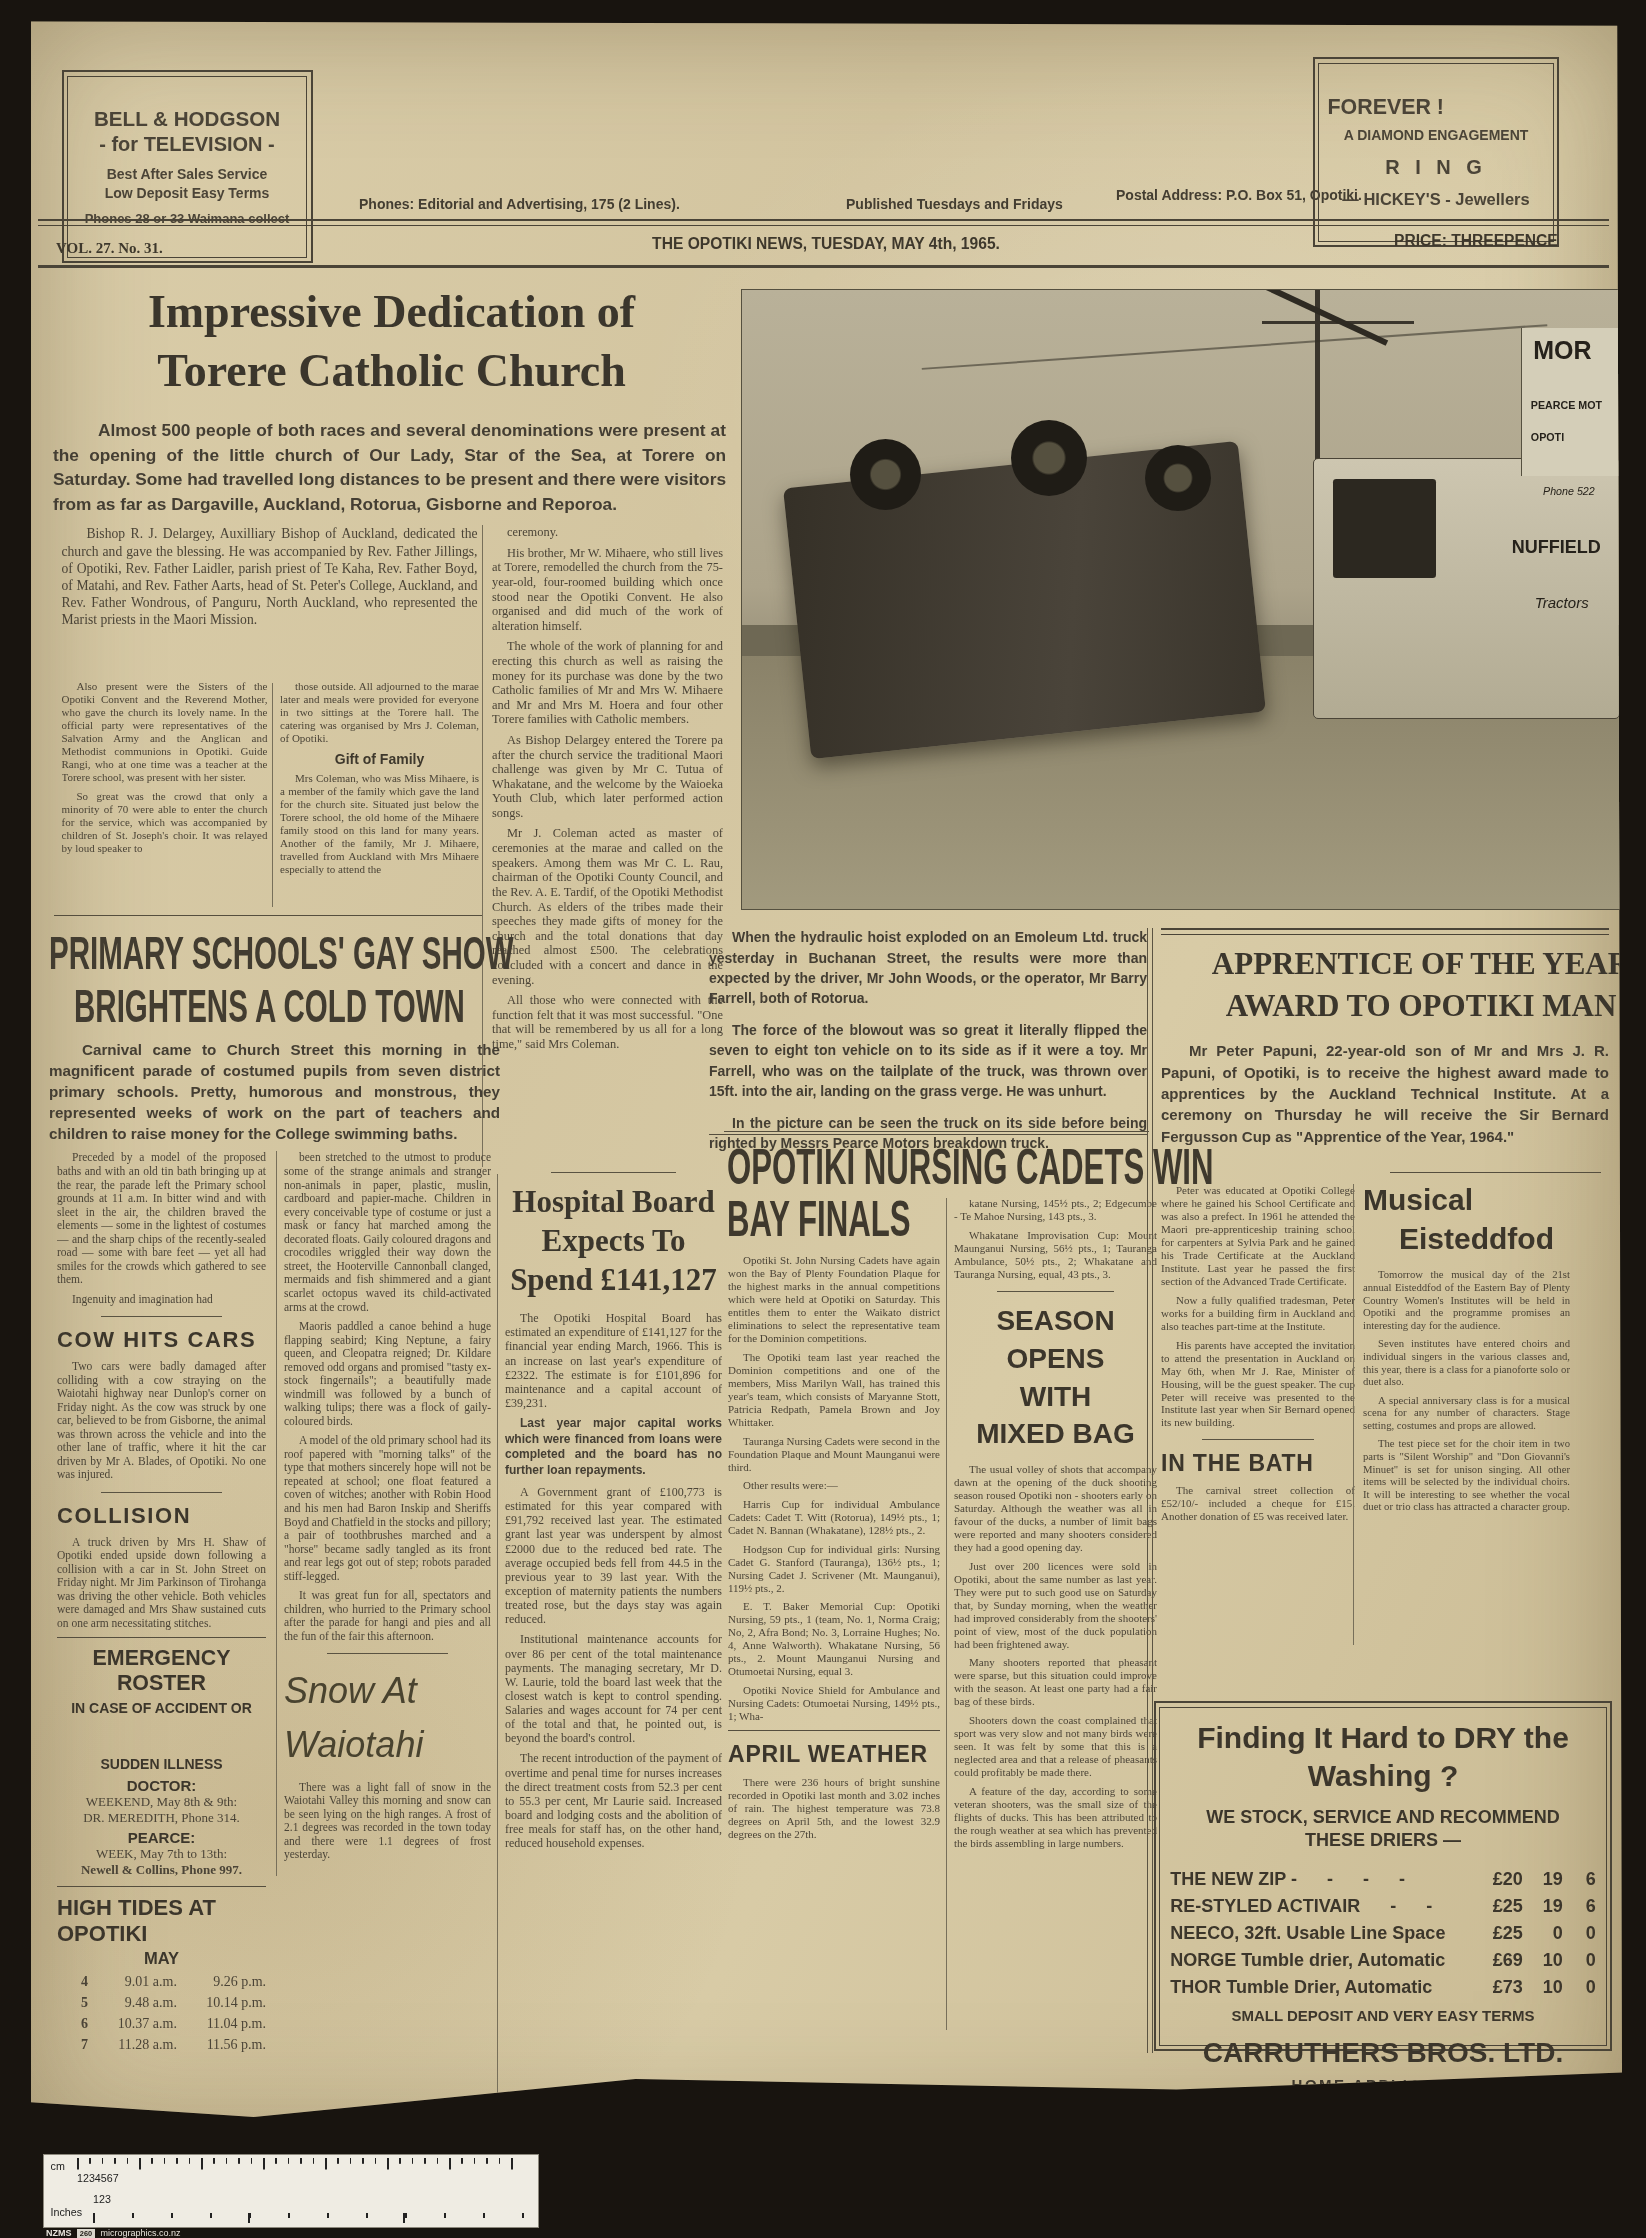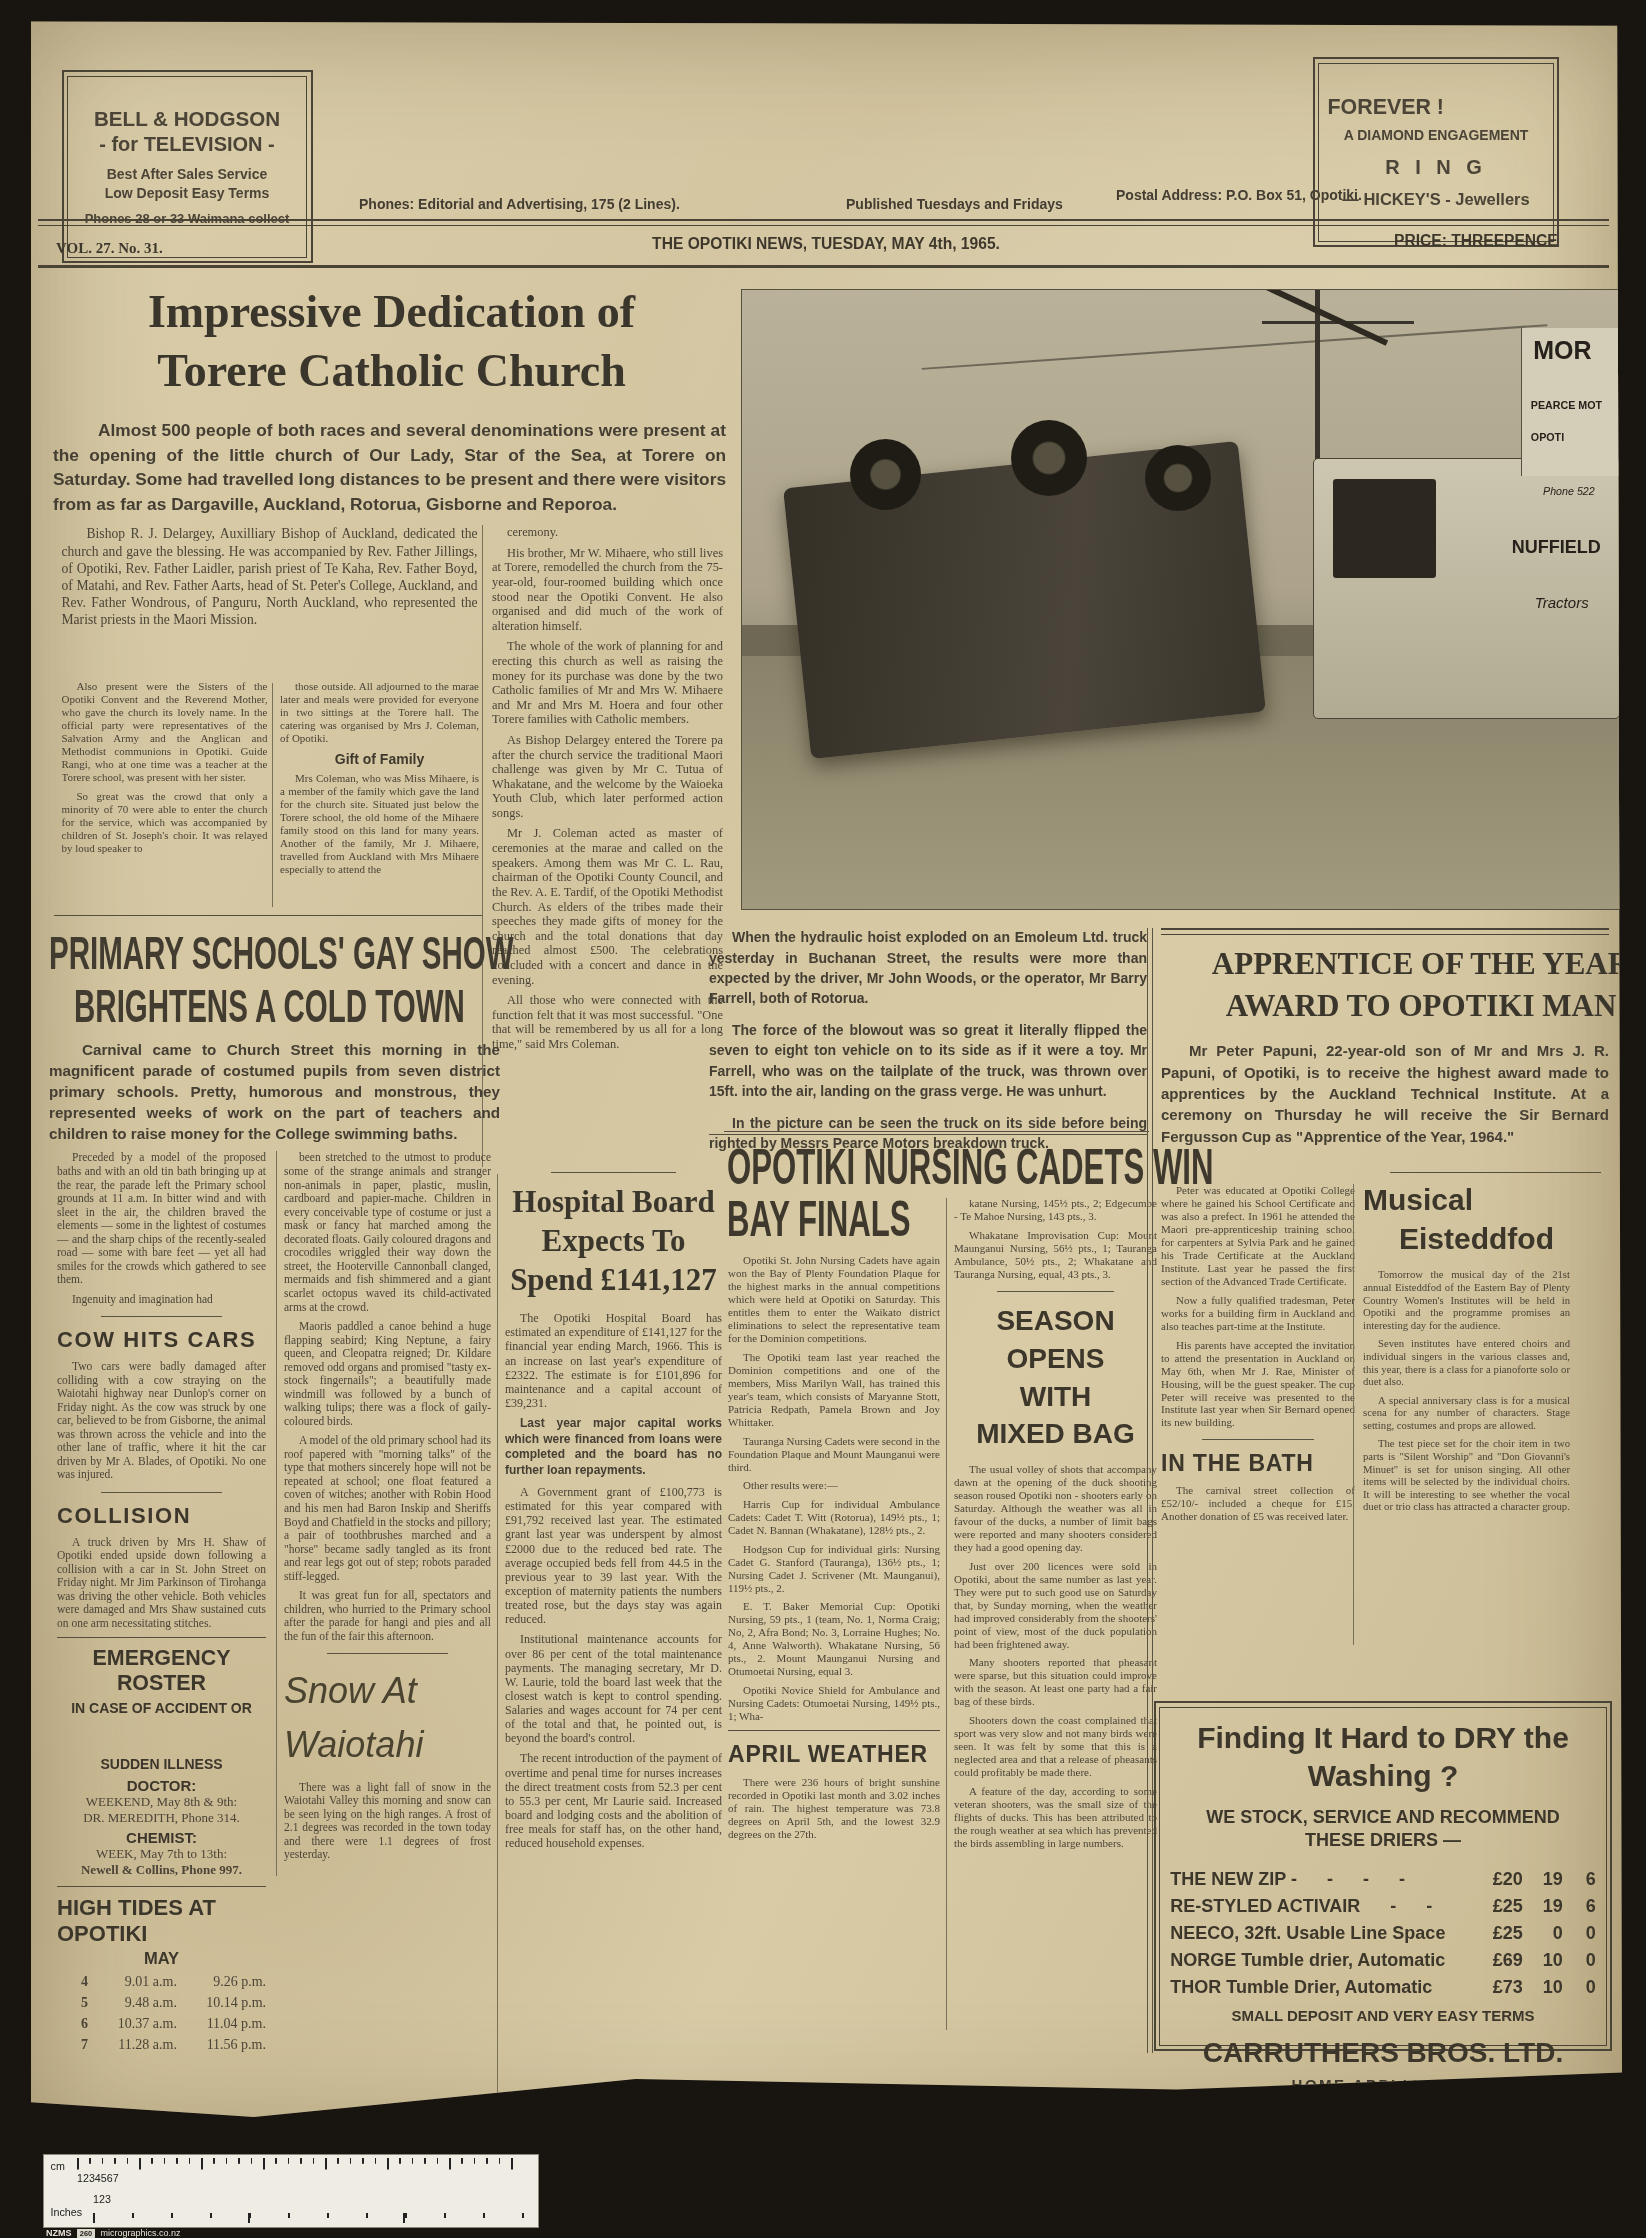--- a/index.html
+++ b/index.html
@@ -176,21 +176,21 @@
         <p class="para">A truck driven by Mrs H. Shaw of Opotiki ended upside down following a collision with a car in St. John Street on Friday night. Mr Jim Parkinson of Tirohanga was driving the other vehicle. Both vehicles were damaged and Mrs Shaw sustained cuts on one arm necessitating stitches.</p>
       </div>
     <div class="hrule" style="margin:6.6px 0 8.2px;"></div>
     <div>
       <div class="roster-line bigsans" style="font-size:21.4px;">EMERGENCY ROSTER</div>
       <div class="roster-line bigsans" style="font-size:14px;margin-top:3.3px;">IN CASE OF ACCIDENT OR</div>
       <div class="roster-line bigsans" style="font-size:14px;margin-top:40px;">SUDDEN ILLNESS</div>
       <div class="roster-line bigsans" style="font-size:15px;margin-top:5px;">DOCTOR:</div>
       <div class="roster-line" style="font-size:13px;">WEEKEND, May 8th &amp; 9th:</div>
       <div class="roster-line" style="font-size:13px;">DR. MEREDITH, Phone 314.</div>
-      <div class="roster-line bigsans" style="font-size:15px;margin-top:3.3px;">CHEMIST:</div>
+      <div class="roster-line bigsans" style="font-size:15px;margin-top:3.3px;">PEARCE:</div>
       <div class="roster-line" style="font-size:13px;">WEEK, May 7th to 13th:</div>
       <div class="roster-line" style="font-size:13px;font-weight:bold;">Newell &amp; Collins, Phone 997.</div>
     </div>
     <div class="hrule" style="margin:8.2px 0;"></div>
     <div>
       <div class="bigsans" style="font-size:22px;">HIGH TIDES AT OPOTIKI</div>
       <div class="roster-line bigsans" style="font-size:16.5px;margin:1.6px 0 3.3px;">MAY</div>
       <div>
           <div class="tide-row">
             <span class="cell c0">4</span>

